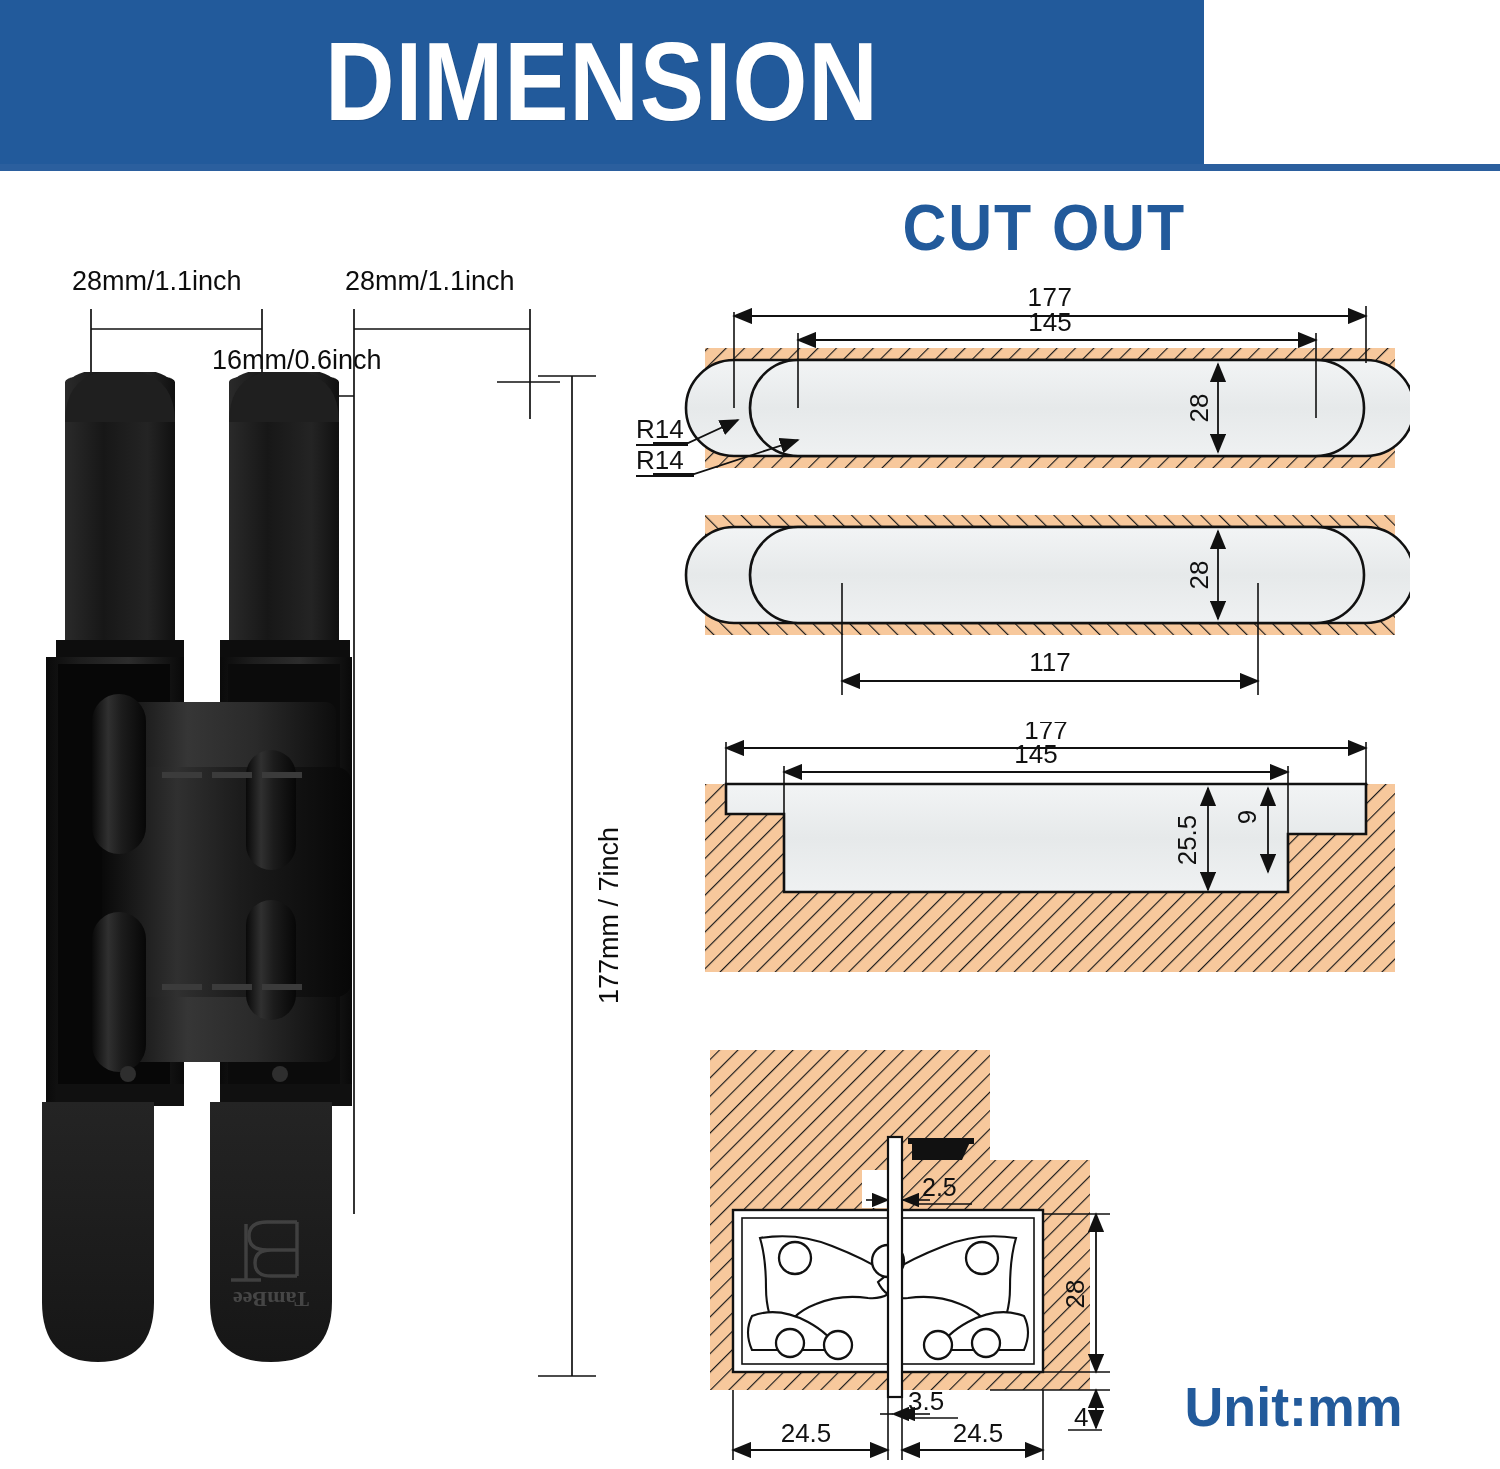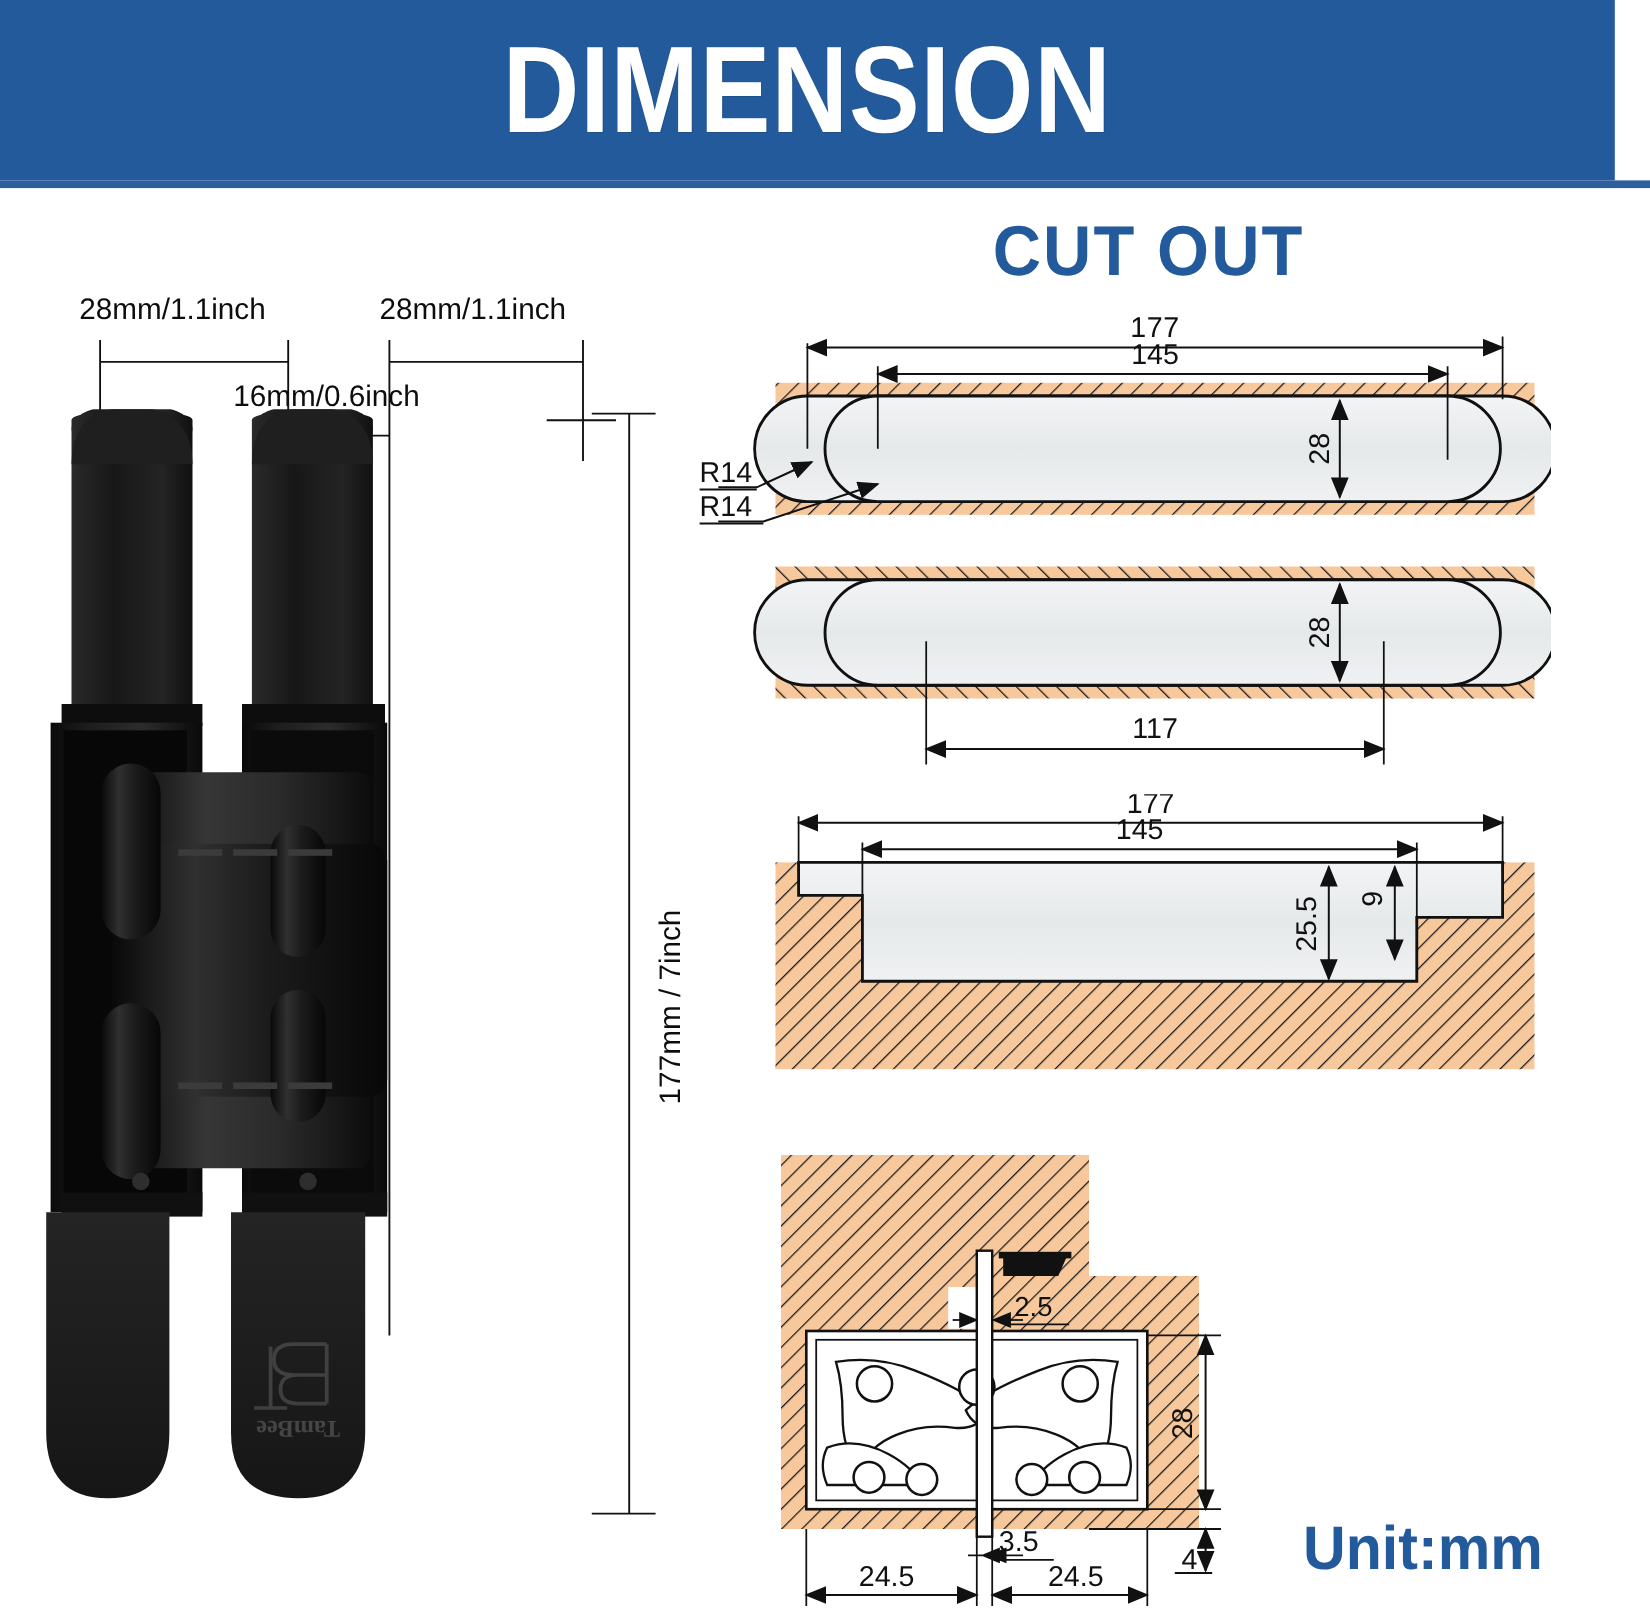--- a/index.html
+++ b/index.html
@@ -3,21 +3,21 @@
 <meta charset="utf-8">
 <style>
   html,body{margin:0;padding:0;background:#ffffff;}
   body{
     width:1500px;height:1469px;position:relative;overflow:hidden;
     font-family:"Liberation Sans", sans-serif;
     color:#000;
   }
   
   #header-banner{
-    position:absolute;left:0;top:0;width:1468px;height:164px;
+    position:absolute;left:0;top:0;width:1204px;height:164px;
     background:#225a9b;
     display:flex;align-items:center;justify-content:center;
   }
   #header-title{
     color:#ffffff;
     font-weight:700;
     font-size:112px;
     letter-spacing:1px;
     transform:scaleX(0.86);
     line-height:1;

